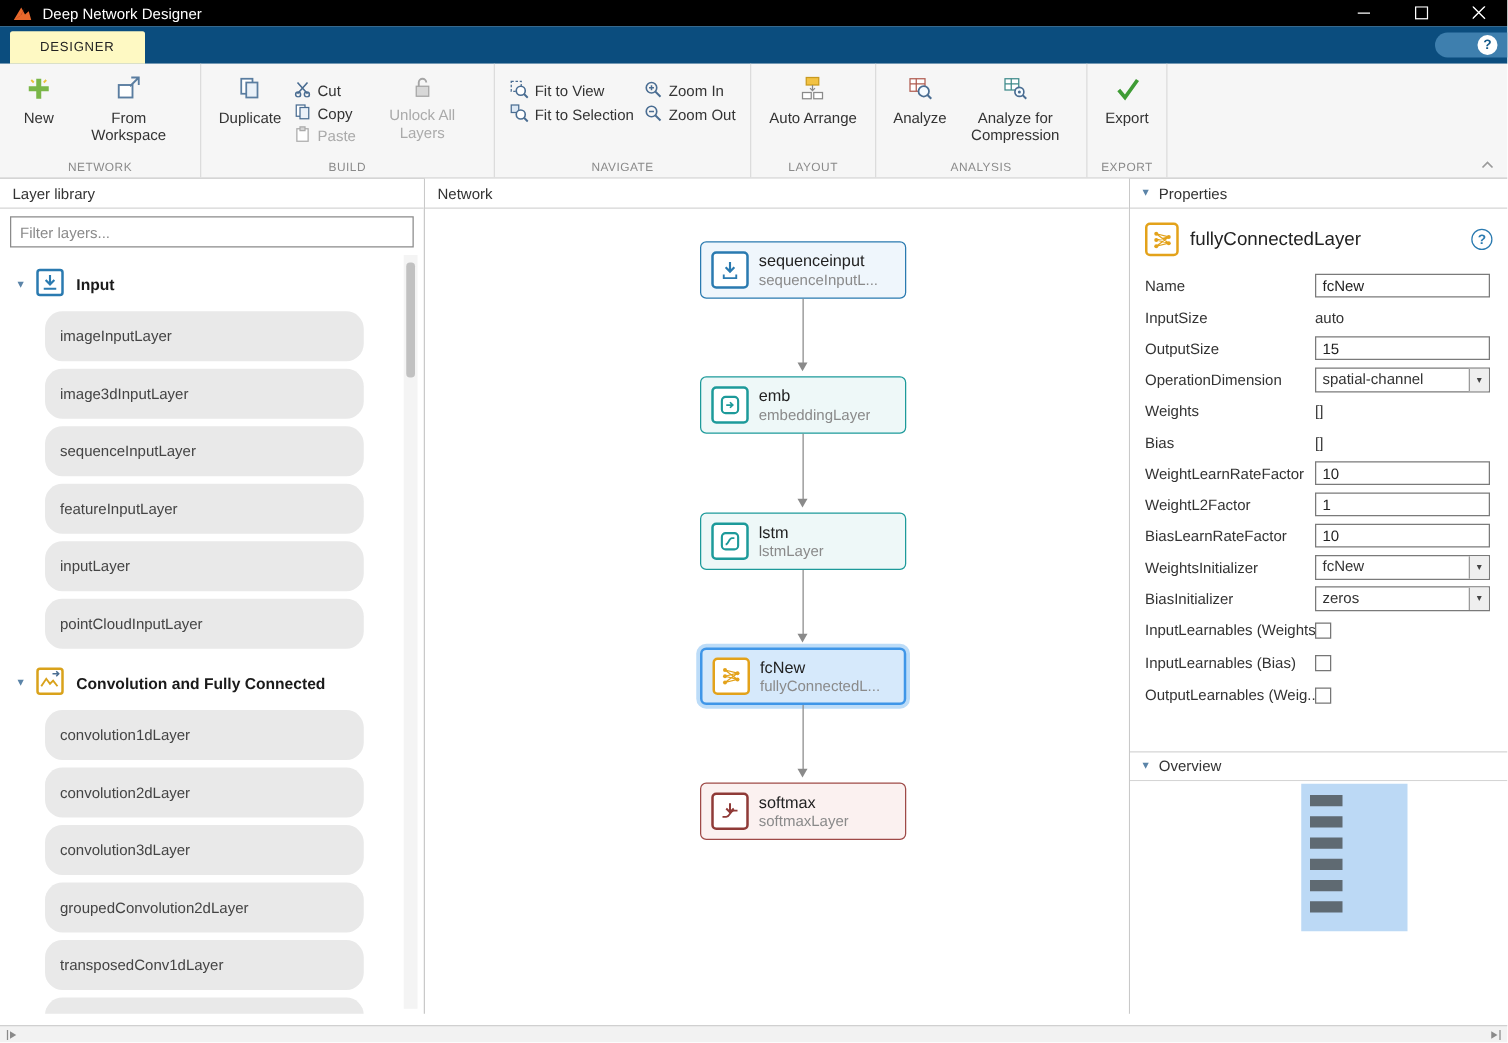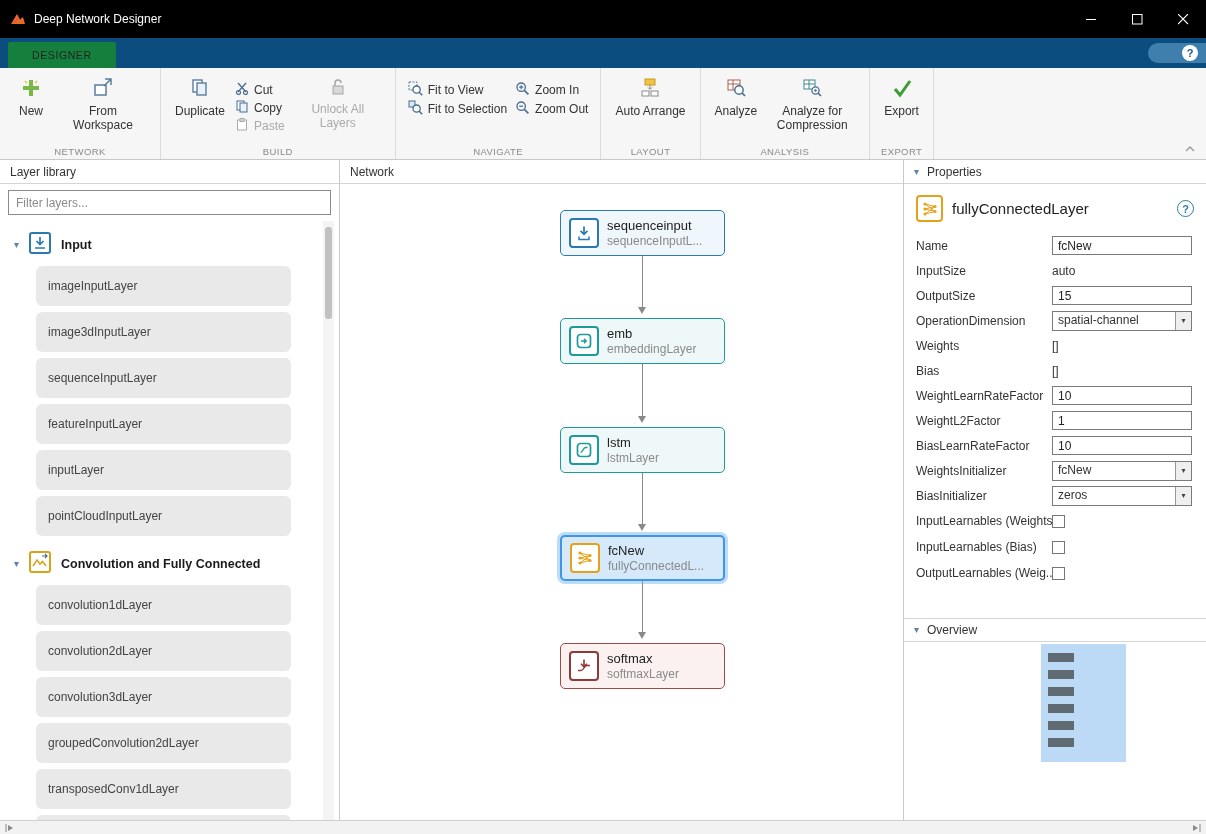--- a/index.html
+++ b/index.html
@@ -3,28 +3,28 @@
 <meta charset="utf-8">
 <style>
   * { box-sizing: border-box; }
   html,body { margin:0; padding:0; }
   body {
     width:1206px; height:834px; overflow:hidden; position:relative;
     font-family:"Liberation Sans", sans-serif; background:#fff; color:#333;
     font-size:12px;
   }
   
-  .titlebar { height:38px; background:#000; color:#fff; display:flex; align-items:center; padding-left:10px; }
+  .titlebar { height:21px; background:#000; color:#fff; display:flex; align-items:center; padding-left:10px; }
   .titlebar .logo { width:16px; height:16px; display:flex; }
   .titlebar .title { font-size:12px; margin-left:8px; }
   .wincontrols { margin-left:auto; display:flex; height:100%; }
   .winbtn { width:46px; height:100%; display:flex; align-items:center; justify-content:center; cursor:default; }
   
   .tabstrip { height:30px; background:#0b4d7e; display:flex; align-items:flex-end; position:relative; }
-  .tab { margin-left:8px; background:#15803d; color:#222; font-size:10.5px; letter-spacing:.6px;
+  .tab { margin-left:8px; background:#fef9c3; color:#222; font-size:10.5px; letter-spacing:.6px;
          padding:0 24px; height:26px; display:flex; align-items:center; border-radius:2px 2px 0 0; }
   .help-pill { position:absolute; right:0; top:5px; width:58px; height:20px; background:#3e7fae;
                border-radius:10px 0 0 10px; display:flex; align-items:center; justify-content:flex-end; padding-right:8px; }
   .help-circle { width:16px; height:16px; border-radius:50%; background:#fff; color:#155a8a;
                  font-weight:bold; font-size:11px; display:flex; align-items:center; justify-content:center; }
   
   .ribbon { height:92px; background:#f6f6f6; border-bottom:1px solid #c9c9c9; display:flex; position:relative; }
   .rgroup { position:relative; display:flex; align-items:flex-start; padding:5px 8px 16px 8px; border-right:1px solid #dcdcdc; }
   .gl { position:absolute; bottom:2px; left:0; right:0; text-align:center; font-size:9.5px; color:#8a8a8a; letter-spacing:.4px; }
   .bigbtn { display:flex; flex-direction:column; align-items:center; gap:3px; padding:4px 6px; font-size:12px; color:#333;
@@ -42,21 +42,21 @@
   
   .left { width:340px; border-right:1px solid #c9c9c9; display:flex; flex-direction:column; background:#fff; }
   .filter-wrap { padding:6px 8px; flex:none; }
   .filter-wrap input { width:100%; height:25px; border:1px solid #8a8a8a; font-size:12px; padding:0 7px;
                        font-family:"Liberation Sans",sans-serif; color:#333; }
   .filter-wrap input::placeholder { color:#8a8a8a; }
   .liblist { flex:1; overflow:hidden; position:relative; padding-top:2px; }
   .libsec { display:flex; align-items:center; gap:9px; padding:8px 10px 8px 14px; }
   .libsec .stitle { font-weight:bold; font-size:12.5px; color:#1a1a1a; }
   .libitem { margin:0 48px 6px 36px; background:#e9e9e9; height:40px; display:flex; align-items:center;
-             padding:0 12px; font-size:12px; color:#444; border-radius:6px; }
+             padding:0 12px; font-size:12px; color:#444; border-radius:14px; }
   .lib-scrollbar { position:absolute; top:0; right:5px; width:11px; bottom:4px; background:#f4f4f4; }
   .lib-thumb { position:absolute; top:6px; left:2px; width:7px; height:92px; background:#c1c1c1; border-radius:3px; }
   
   .canvas { flex:1; position:relative; background:#fff; display:flex; flex-direction:column; }
   .graph { position:relative; flex:1; }
   .node { position:absolute; left:220px; width:165px; height:46px; border-radius:5px; display:flex; align-items:center;
           gap:8px; padding:0 8px; background:#fff; border:1px solid #999; cursor:default; }
   .n-blue { border-color:#2a7ab0; background:#eff6fc; }
   .n-teal { border-color:#1d9a9a; background:#eef8f8; }
   .n-sel  { border:2px solid #3f96e8; background:#d6e9fb; box-shadow:0 0 0 3px #bcdcf8; }

